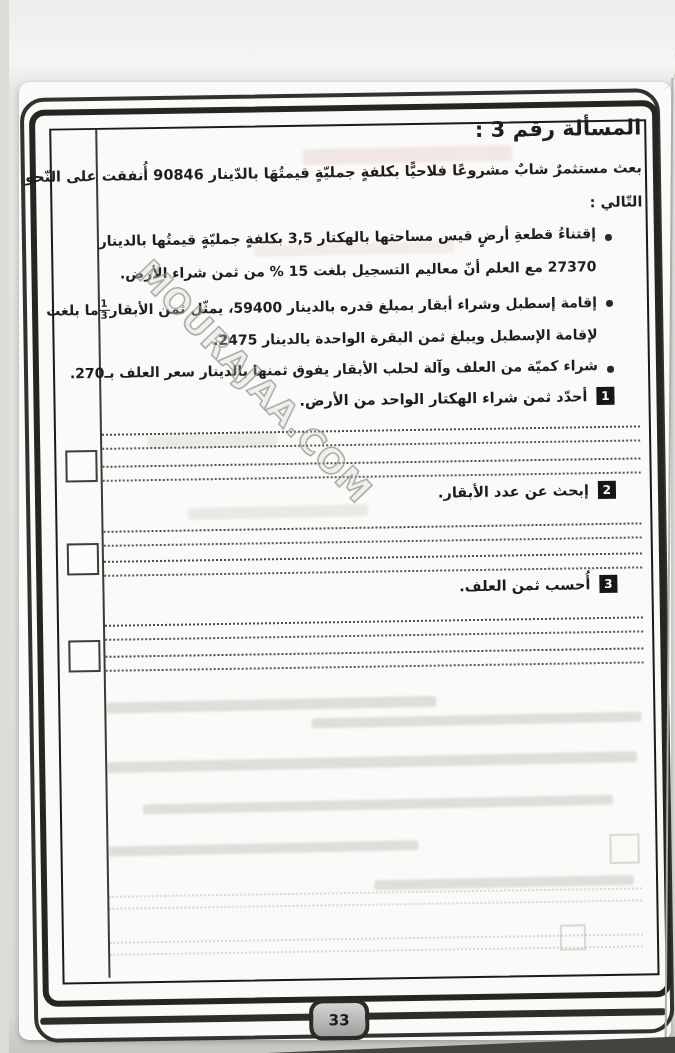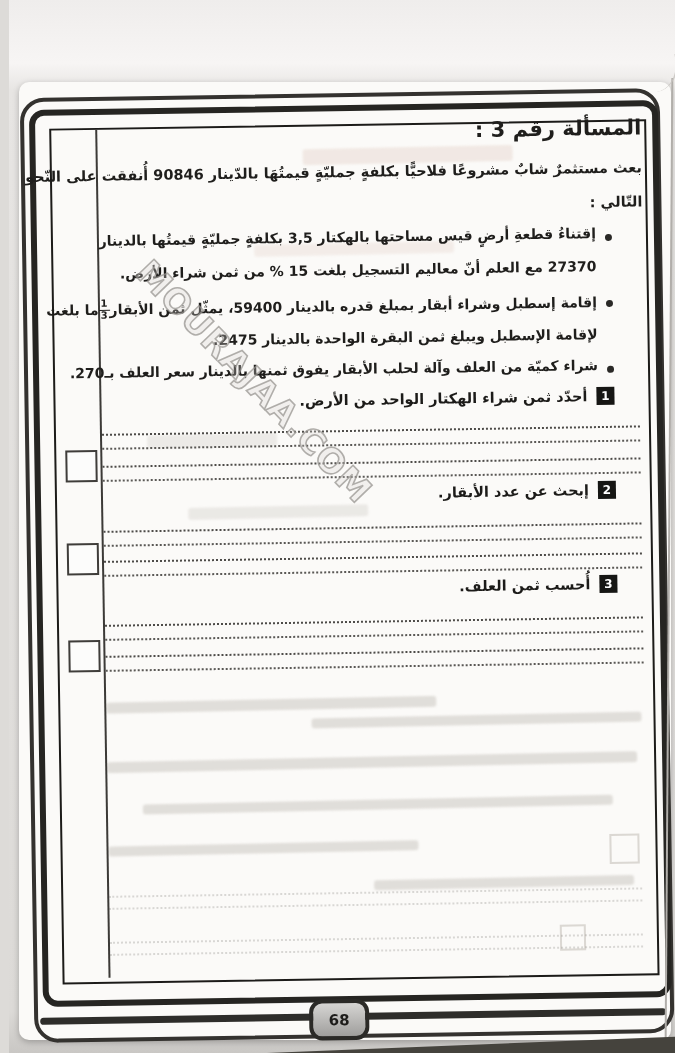--- a/index.html
+++ b/index.html
@@ -121,21 +121,21 @@
       <span class="qtext">أُحسب ثمن العلف.</span>
     </div>
     <div class="abs dots" style="left:95px;right:42px;top:621px"></div>
     <div class="abs dots" style="left:95px;right:42px;top:652px"></div>
 
     <div class="abs checkbox" style="left:58px;top:446px"></div>
     <div class="abs checkbox" style="left:58px;top:539px"></div>
     <div class="abs checkbox" style="left:58px;top:636px"></div>
 
     <div class="abs bottomrule"></div>
-    <div class="abs pagebadge">68</div>
+    <div class="abs pagebadge">33</div>
   </div>
 
   <div class="abs watermark">MOURAJAA.COM</div>
 
   <div class="abs edgeline" style="left:659px;top:78px;width:2px;height:962px;transform:rotate(.4deg)"></div>
   <div class="abs edgeline" style="left:667px;top:120px;width:1px;height:900px;opacity:.6"></div>
   <div class="abs curl" style="left:638px;top:55px;transform:rotate(-8deg)"></div>
   <div class="abs wedge2"></div>
   <div class="abs wedge"></div>
 

